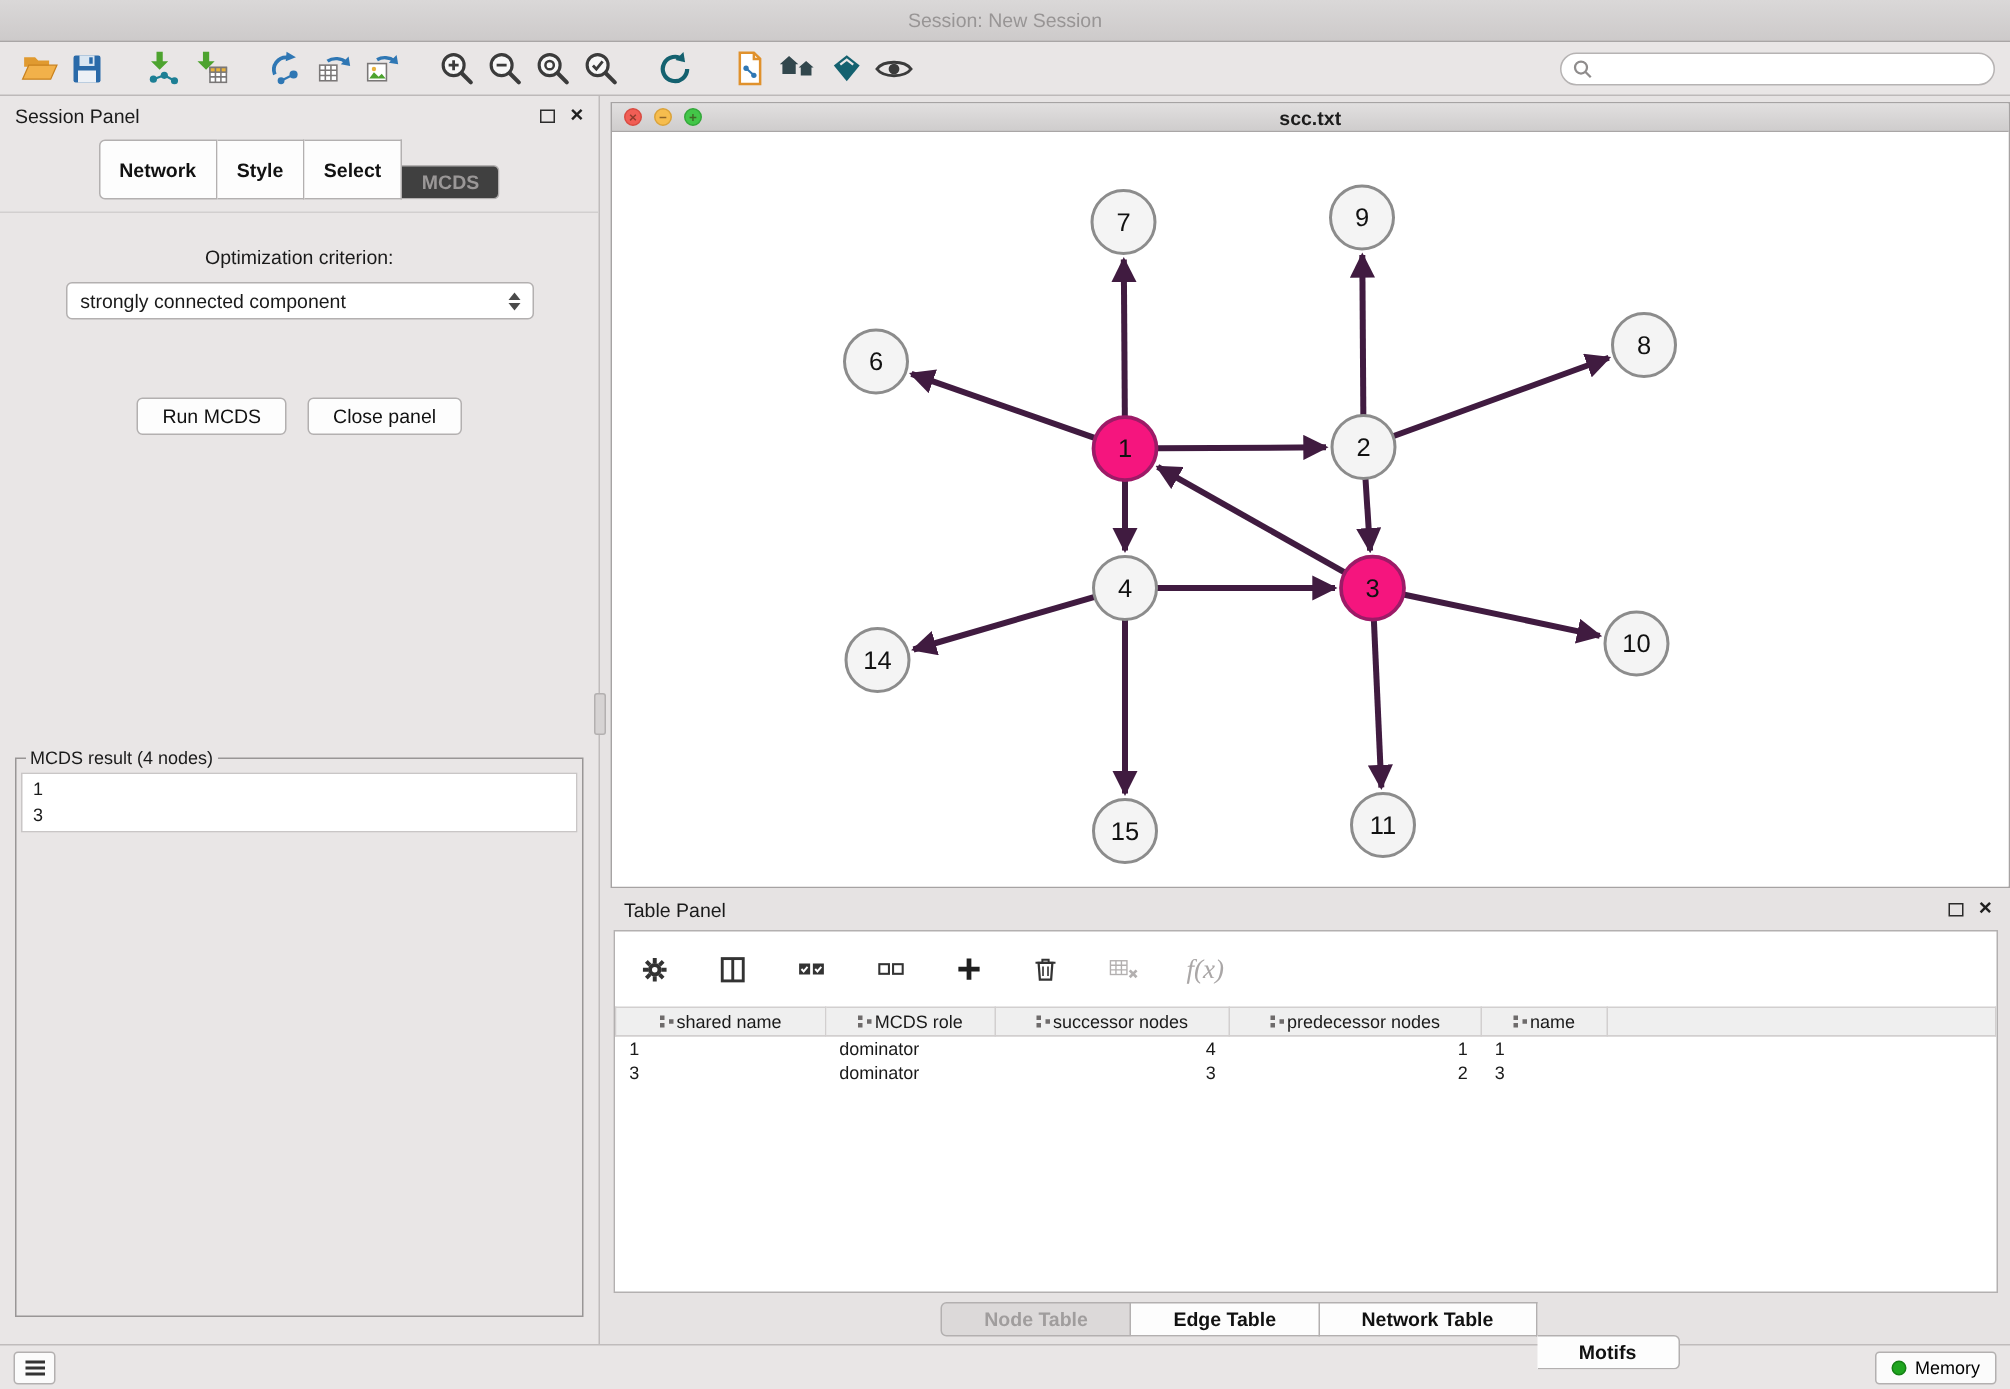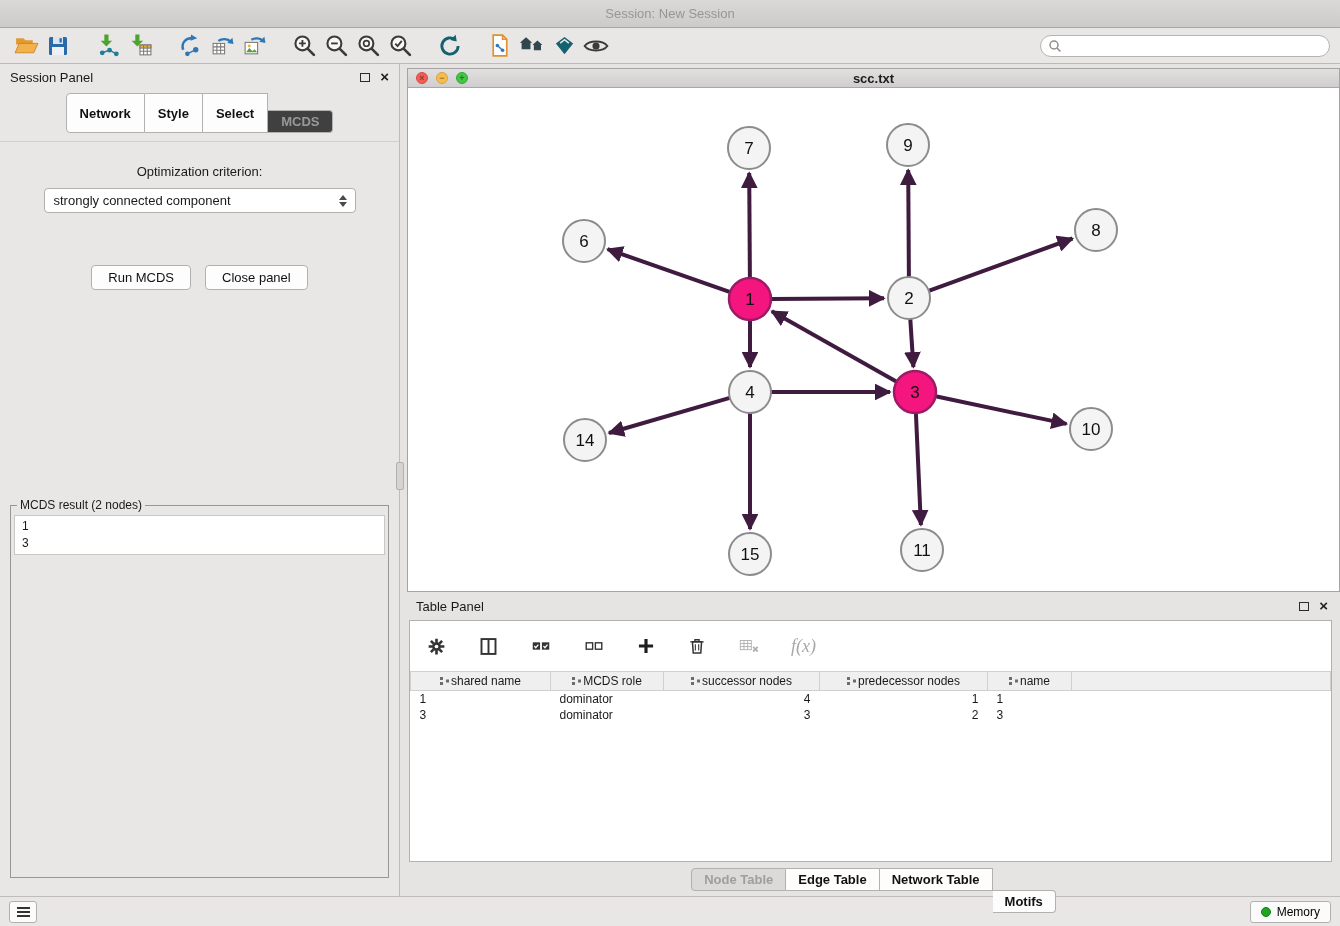--- a/index.html
+++ b/index.html
@@ -167,21 +167,21 @@
   .attr-icon {
     display: inline-block; width: 3px; height: 3px; background: #6e6b6b;
     box-shadow: 0 5px 0 #6e6b6b, 6px 2.5px 0 #6e6b6b;
     margin-right: 8px; vertical-align: middle; position: relative; top: -3px;
   }
   .node-table td { height: 16px; padding: 0 9px; white-space: nowrap; overflow: hidden; }
 
   .tp-tabs { height: 34px; display: flex; justify-content: center; align-items: center; }
   .tp-tab {
     font-size: 13px; font-family: "Liberation Sans", sans-serif;
-    padding: 3px 12px; background: #fdfdfd; color: #111;
+    padding: 3px 28px; background: #fdfdfd; color: #111;
     border: 1px solid #b3b0b0; border-left: none; font-weight: bold;
   }
   .tp-tab:first-child { border-left: 1px solid #b3b0b0; border-radius: 4px 0 0 4px; }
   .tp-tab:last-child { border-radius: 0 4px 4px 0; margin-top: 44px; }
   .tp-tab.active { background: #dcd9d9; color: #a09d9d; }
 
   
   .statusbar {
     height: 30px; background: #e9e6e6; border-top: 1px solid #c0bcbc;
     display: flex; align-items: center; padding: 0 9px;
@@ -366,21 +366,21 @@
           <i class="dn"></i>
         </span>
     </div>
 
     <div class="cp-buttons">
       <button class="cp-btn">Run MCDS</button>
       <button class="cp-btn">Close panel</button>
     </div>
 
     <fieldset class="result-fieldset">
-      <legend>MCDS result (2 nodes)</legend>
+      <legend>MCDS result (4 nodes)</legend>
       <div class="result-box">
           <div>1</div>
           <div>3</div>
         </div>
     </fieldset>
 
     <div class="splitter-grip"></div>
   </div>
 
   <div class="right-area">

